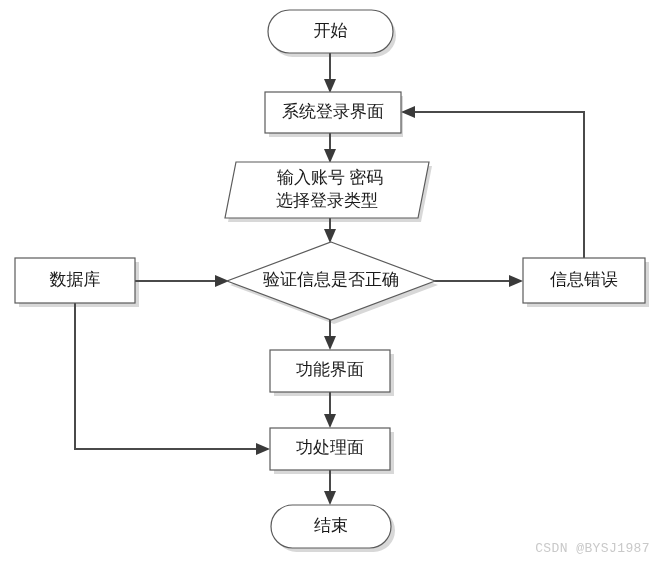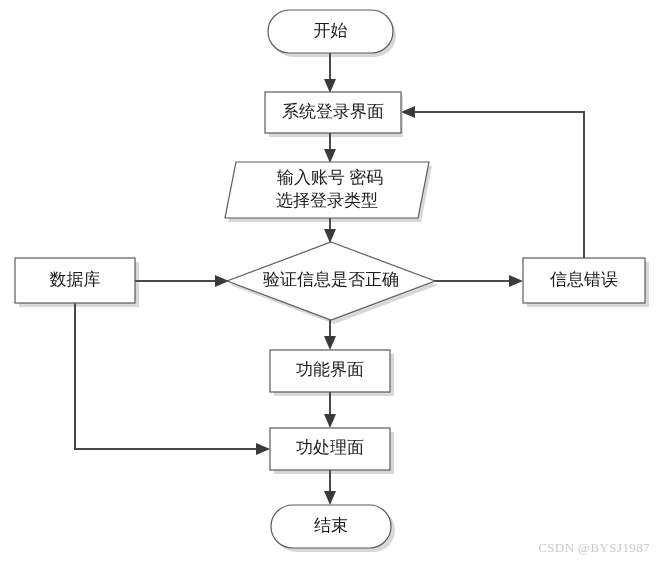--- a/index.html
+++ b/index.html
@@ -46,21 +46,21 @@
     fill: none;
   }
   .arrow-head {
     fill: #3a3a3a;
     stroke: none;
   }
   .watermark {
     position: absolute;
     right: 14px;
     bottom: 10px;
-    font-family: Liberation Serif, serif;
+    font-family: Liberation Mono, monospace;
     font-size: 13px;
     color: #c9c9c9;
     letter-spacing: 0.4px;
     user-select: none;
   }
 </style>
 </head>
 <body>
 
 <svg id="flow-canvas" viewBox="0 0 664 566">

